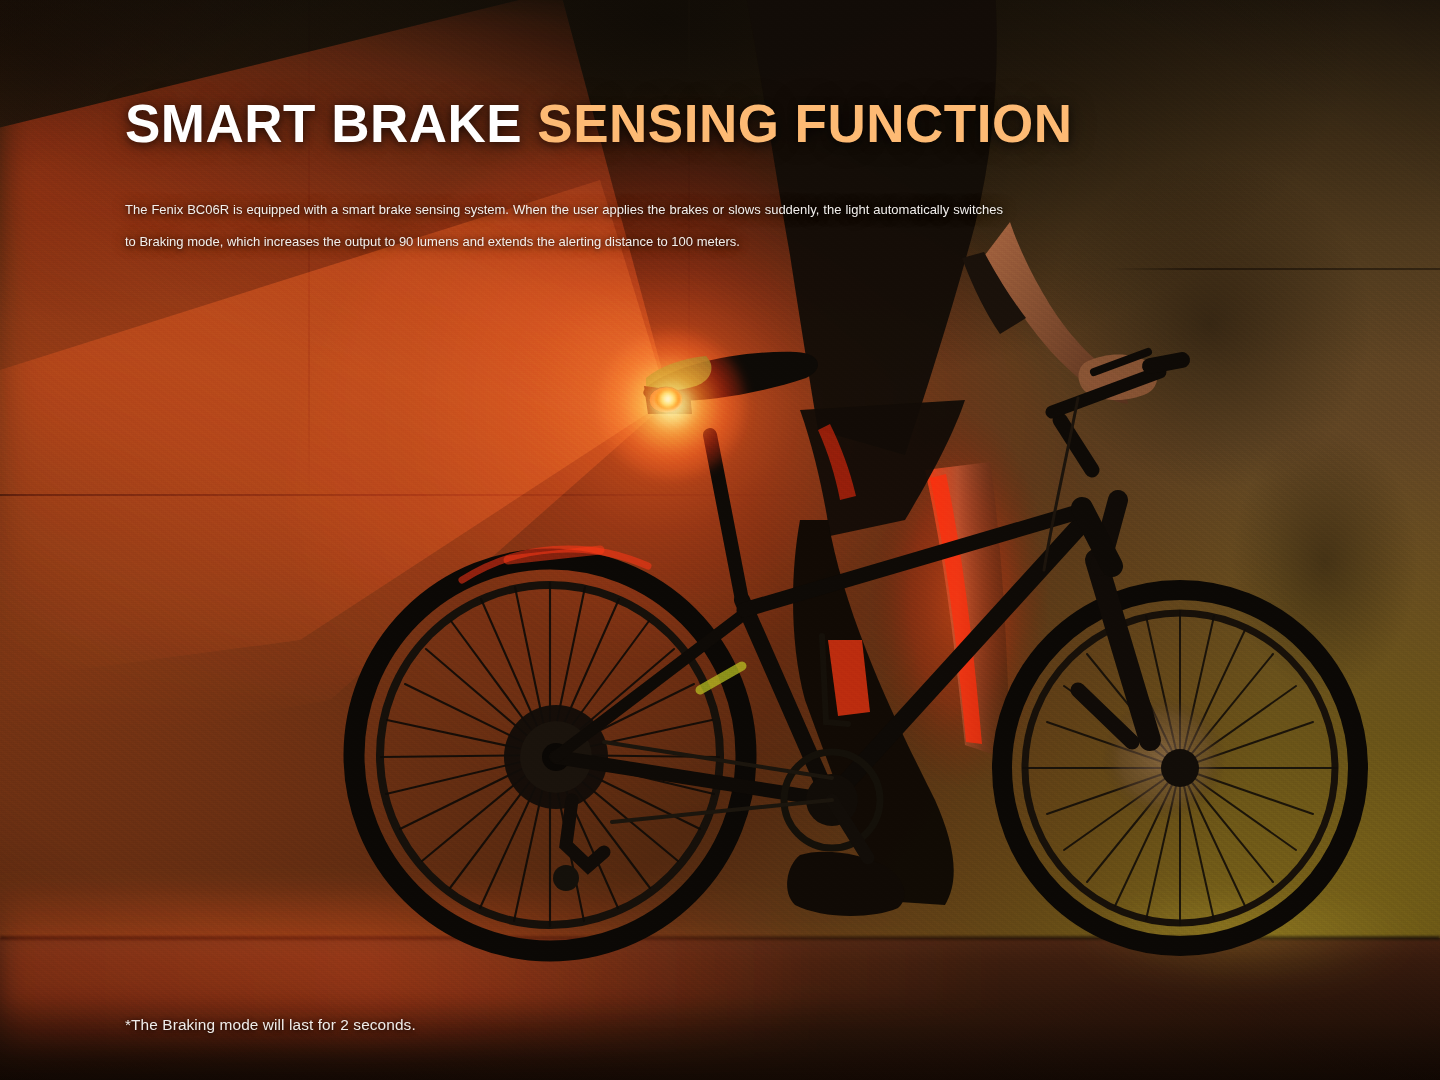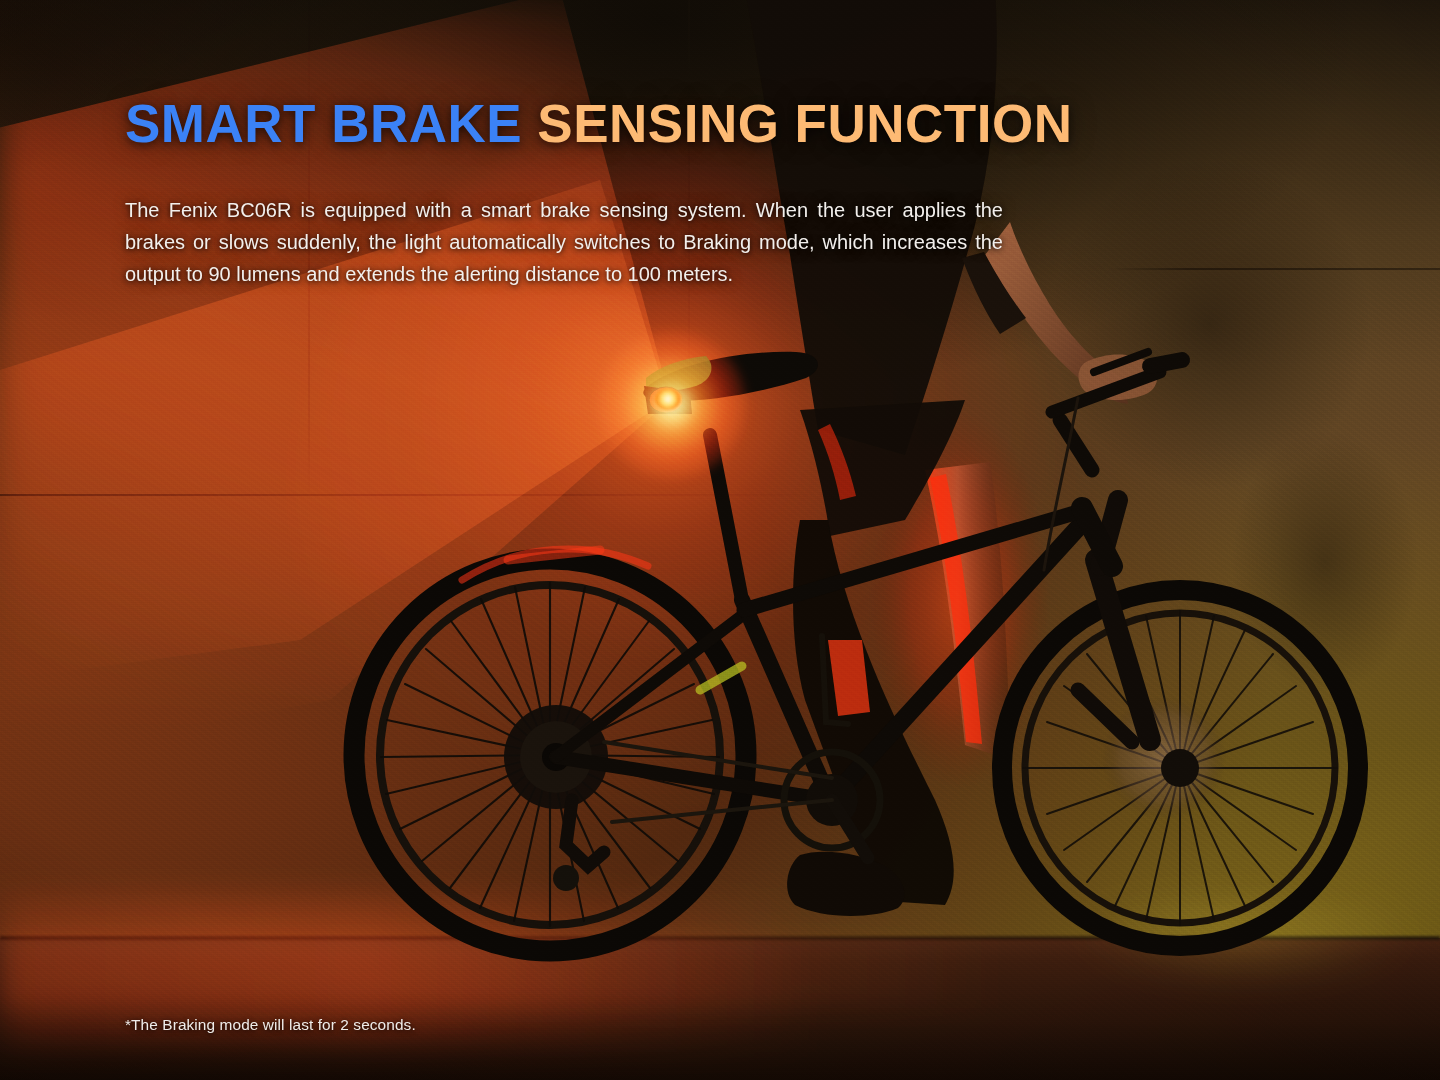--- a/index.html
+++ b/index.html
@@ -114,25 +114,25 @@
   
   #subject{position:absolute;inset:0;}
 
   
   #text-block{position:absolute;left:125px;top:96px;width:882px;}
   #headline{
     margin:0;font-size:53px;line-height:1.06;font-weight:700;
     letter-spacing:.5px;white-space:nowrap;
     text-shadow:0 2px 10px rgba(0,0,0,.62), 0 0 26px rgba(0,0,0,.40);
   }
-  #headline .hl-accent{color:#3b82f6;}
+  #headline .hl-accent{color:#ffffff;}
   #headline .hl-plain{color:#fdba74;}
   #body-copy{
     margin:42px 0 9px 0;width:878px;
-    font-size:20px;line-height:32px;color:#f2efec;
+    font-size:13px;line-height:32px;color:#f2efec;
     text-align:justify;text-align-last:left;
     text-shadow:0 1px 5px rgba(0,0,0,.80), 0 0 14px rgba(0,0,0,.55);
   }
   #footnote{
     position:absolute;left:125px;top:1016px;
     font-size:15.4px;color:#efece9;letter-spacing:.1px;
     text-shadow:0 1px 5px rgba(0,0,0,.85);
   }
 </style>
 </head>

